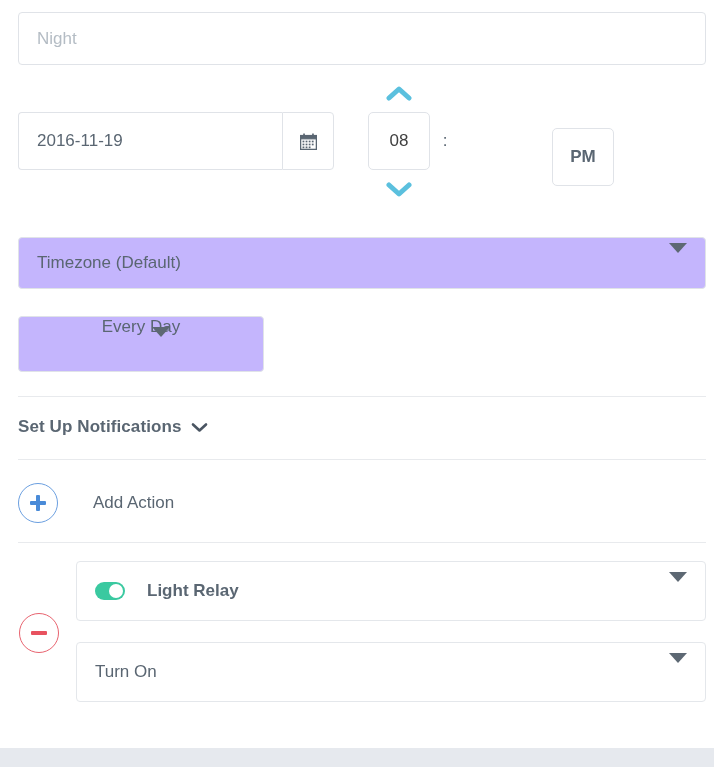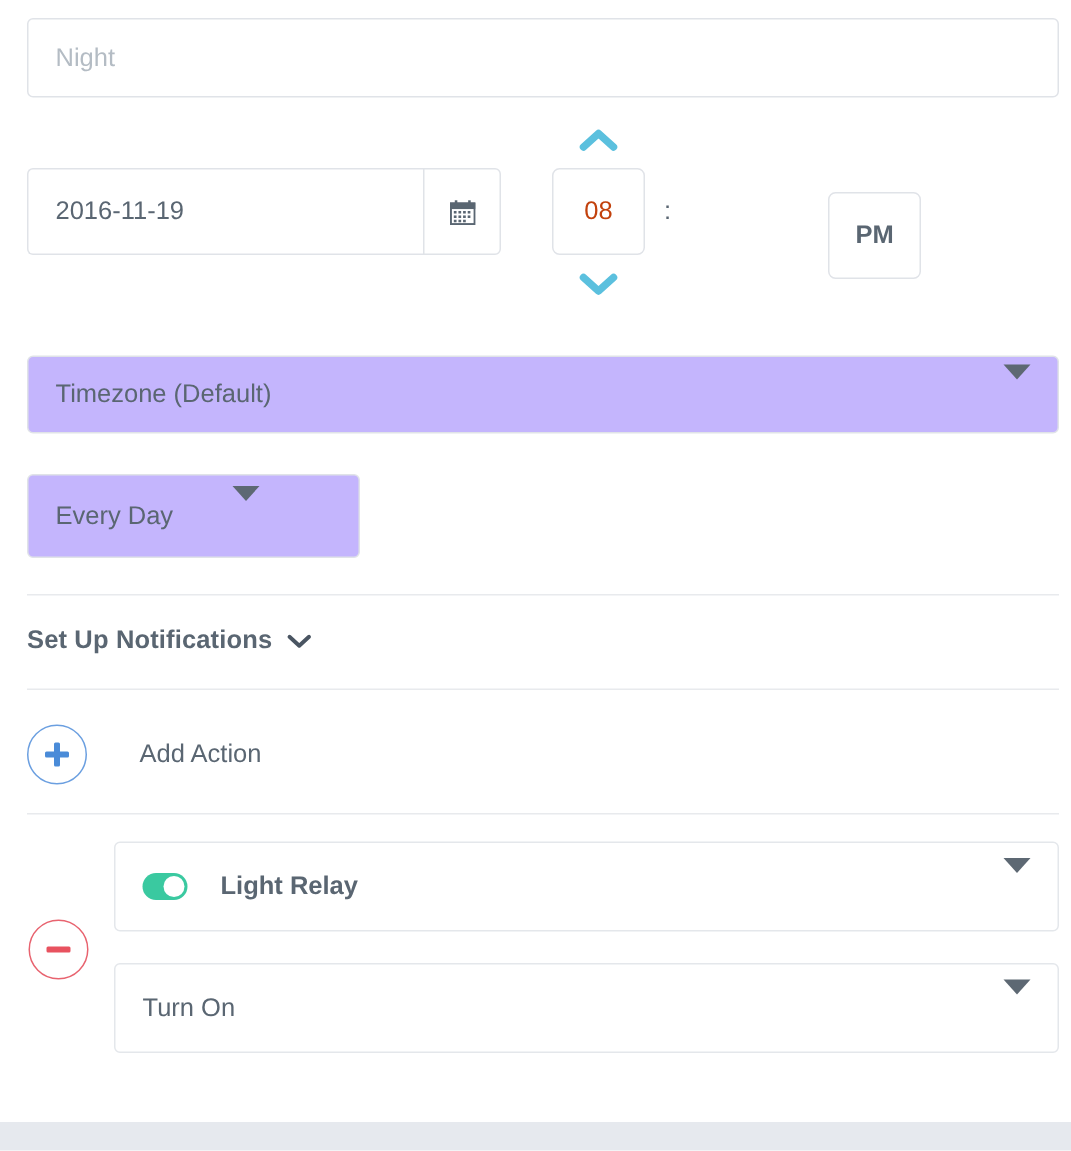--- a/index.html
+++ b/index.html
@@ -106,21 +106,21 @@
     box-sizing: border-box;
     width: 62px;
     height: 58px;
     border: 1px solid #e0e3e8;
     border-radius: 5px;
     background: #fff;
     display: flex;
     align-items: center;
     justify-content: center;
     font-size: 17px;
-    color: #c2410c;
+    color: #404040;
   }
   .sp-arrow {
     position: absolute;
     left: 0;
     width: 62px;
     height: 26px;
     display: flex;
     align-items: center;
     justify-content: center;
     cursor: pointer;
@@ -193,22 +193,23 @@
   .timezone-select {
     left: 18px;
     top: 237px;
     width: 688px;
     height: 52px;
   }
 
   .repeat-select {
     left: 18px;
     top: 316px;
-    width: 222px;
+    width: 246px;
     height: 56px;
+    flex-direction: column;
   }
   .repeat-select .caret {
     margin-left: 40px;
   }
 
   
   .divider {
     position: absolute;
     left: 18px;
     width: 688px;

